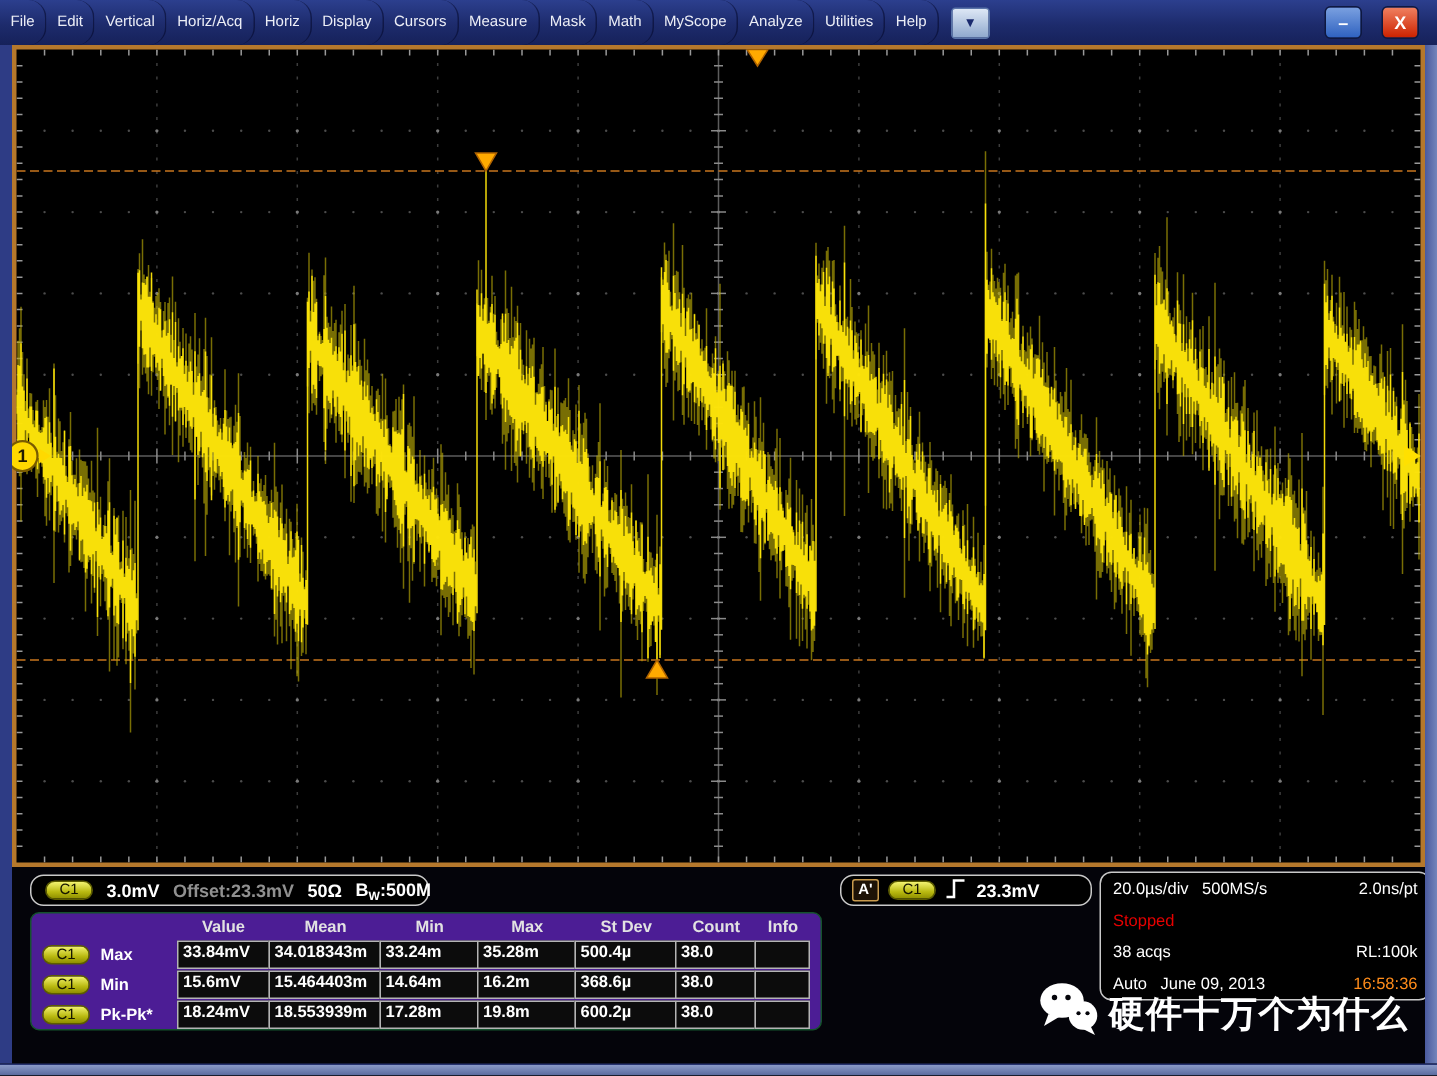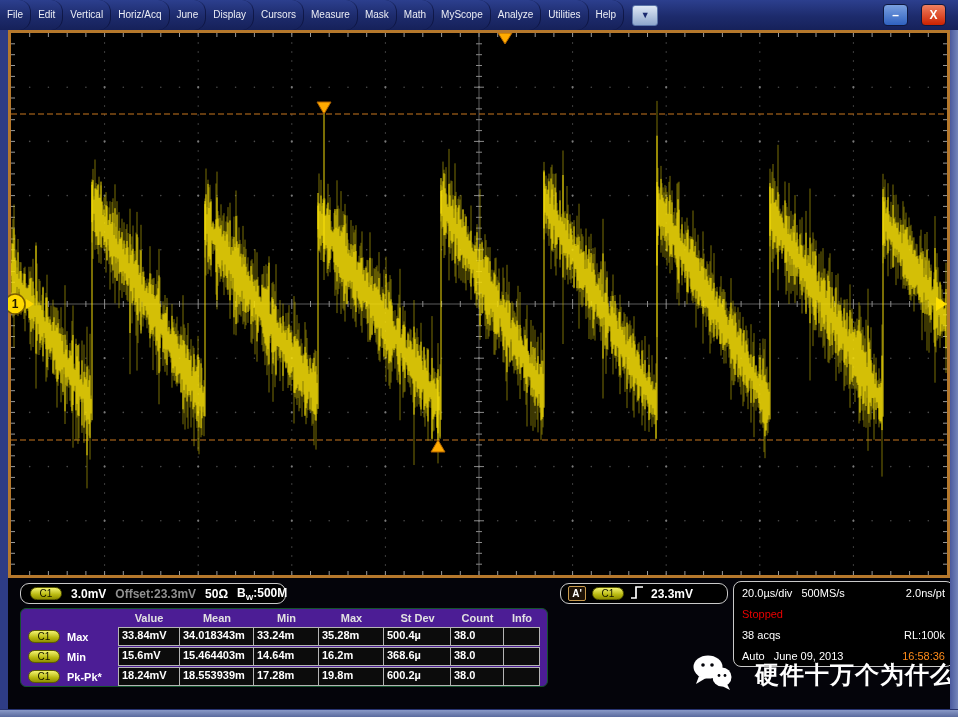--- a/index.html
+++ b/index.html
@@ -69,36 +69,36 @@
     font-size:11px; font-weight:bold; }
   .mcell { height:19px; }
   .mhead { color:#e2e2e2; text-align:center; height:16px; line-height:15px; }
   .mdata { border:1px solid #b4b4b4; margin:0 0 1px -1px; padding:1px 3px; color:#fff;
     background:#0c0c0c; white-space:nowrap; overflow:hidden; }
   .mdata.first { margin-left:0; }
   .mlabel { display:flex; align-items:center; gap:7px; padding-left:4px; color:#fff; }
 
   
   .watermark { position:absolute; left:692px; top:654px; display:flex; align-items:center;
-    gap:21px; color:#fff; }
+    gap:5px; color:#fff; }
   .wm-text { font-size:24px; font-weight:bold; letter-spacing:1px;
     font-family:"DejaVu Sans","Liberation Sans",sans-serif; }
 </style>
 </head>
 <body>
 
 <div class="window">
 
   <div class="titlebar">
     <div class="menubar" id="menubar">
         <div class="menu-item">File</div>
         <div class="menu-item">Edit</div>
         <div class="menu-item">Vertical</div>
         <div class="menu-item">Horiz/Acq</div>
-        <div class="menu-item">June</div>
+        <div class="menu-item">Horiz</div>
         <div class="menu-item">Display</div>
         <div class="menu-item">Cursors</div>
         <div class="menu-item">Measure</div>
         <div class="menu-item">Mask</div>
         <div class="menu-item">Math</div>
         <div class="menu-item">MyScope</div>
         <div class="menu-item">Analyze</div>
         <div class="menu-item">Utilities</div>
         <div class="menu-item">Help</div>
       </div>

